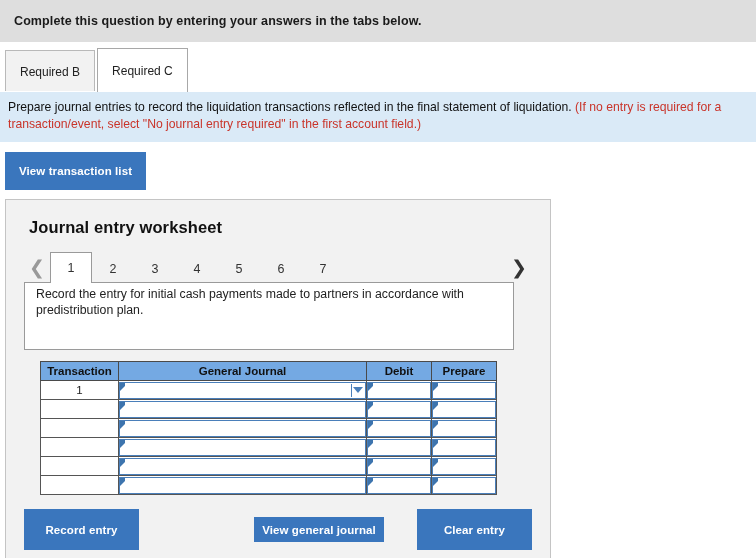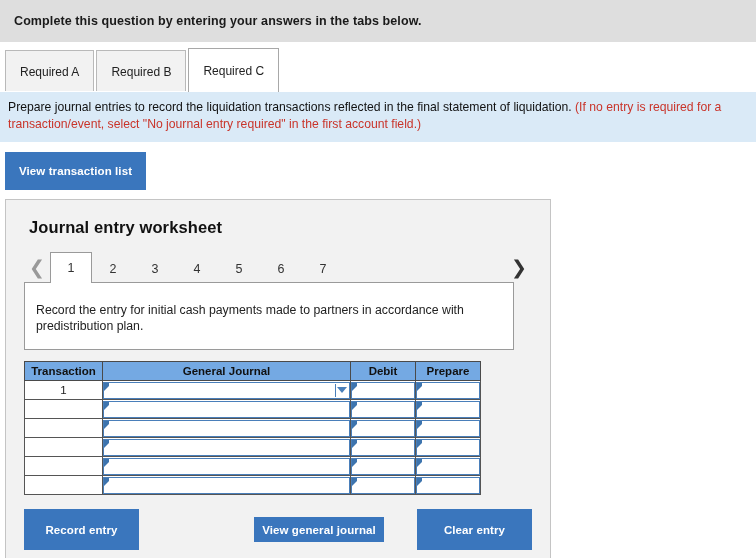--- a/index.html
+++ b/index.html
@@ -158,40 +158,41 @@
     z-index: 4;
   }
 
   
   .desc-box {
     width: 490px;
     height: 68px;
     background: #ffffff;
     border: 1px solid #9a9a9a;
     margin-top: -1px;
-    padding: 19px 11px;
+    padding: 3px 11px;
     font-size: 12.3px;
     line-height: 16px;
     color: #222;
     position: relative;
     z-index: 2;
   }
   .note-line {
     margin: 10px 0 0 1px;
     font-size: 11px;
     color: #c9342a;
     font-weight: bold;
   }
 
   
   .jtable {
     margin-top: 11px;
     border-collapse: collapse;
     width: 456px;
     table-layout: fixed;
+    margin-left: 16px;
   }
   .jtable th {
     background: #74a9e3;
     border: 1px solid #4a4a4a;
     height: 19px;
     font-size: 11.5px;
     font-weight: bold;
     color: #111;
     text-align: center;
     padding: 0;
@@ -265,23 +266,20 @@
 </style>
 </head>
 <body>
 
 <div class="top-bar">
   <span class="top-bar-text">Complete this question by entering your answers in the tabs below.</span>
 </div>
 
 <div class="tab-strip">
   <div class="tab">
-    <span>Required A</span>
-  </div>
-  <div class="tab">
     <span>Required B</span>
   </div>
   <div class="tab active">
     <span>Required C</span>
   </div>
 </div>
 
 <div class="req-note">
   <span>Prepare journal entries to record the liquidation transactions reflected in the final statement of liquidation.</span>
   <span class="red">(If no entry is required for a transaction/event, select "No journal entry required" in the first account field.)</span>

